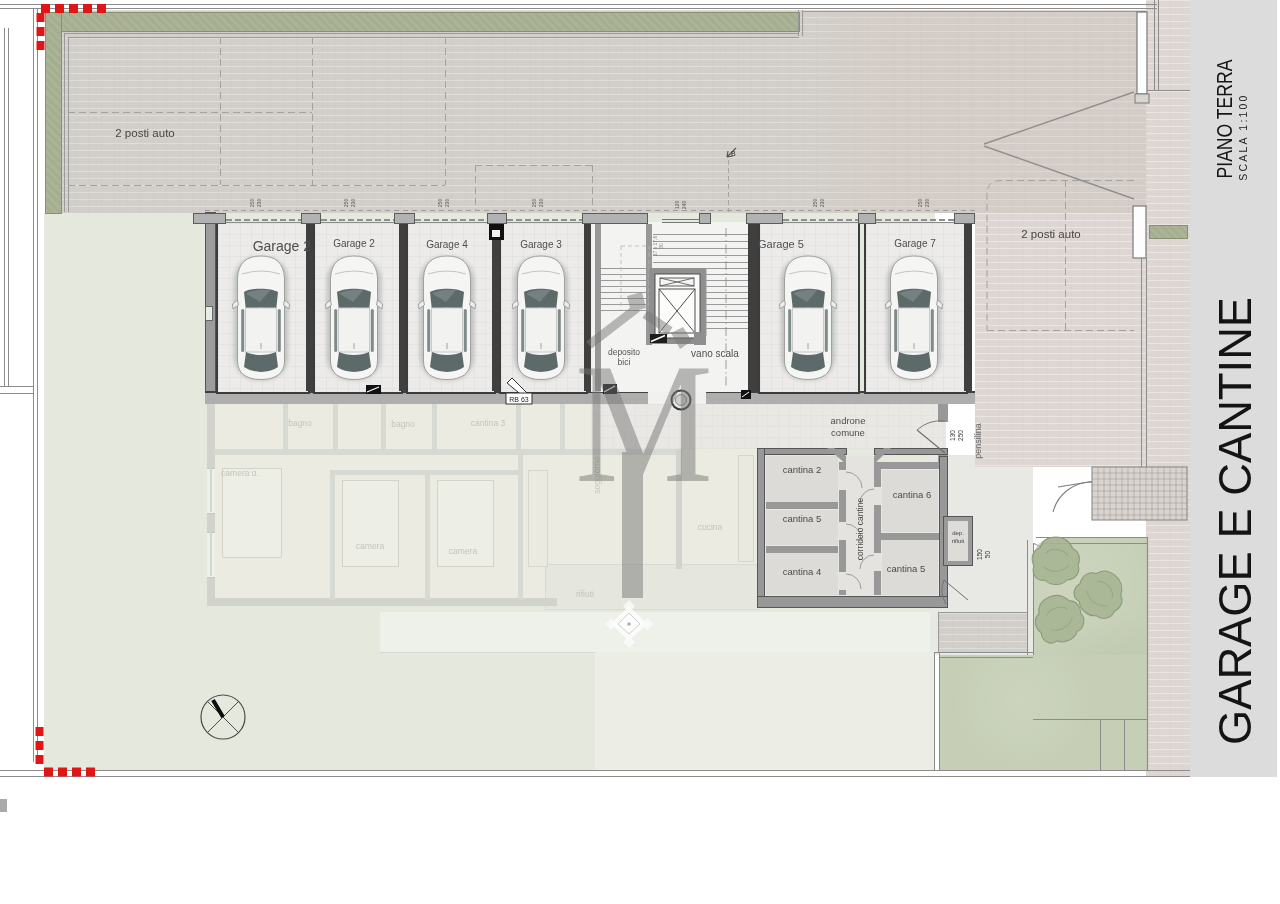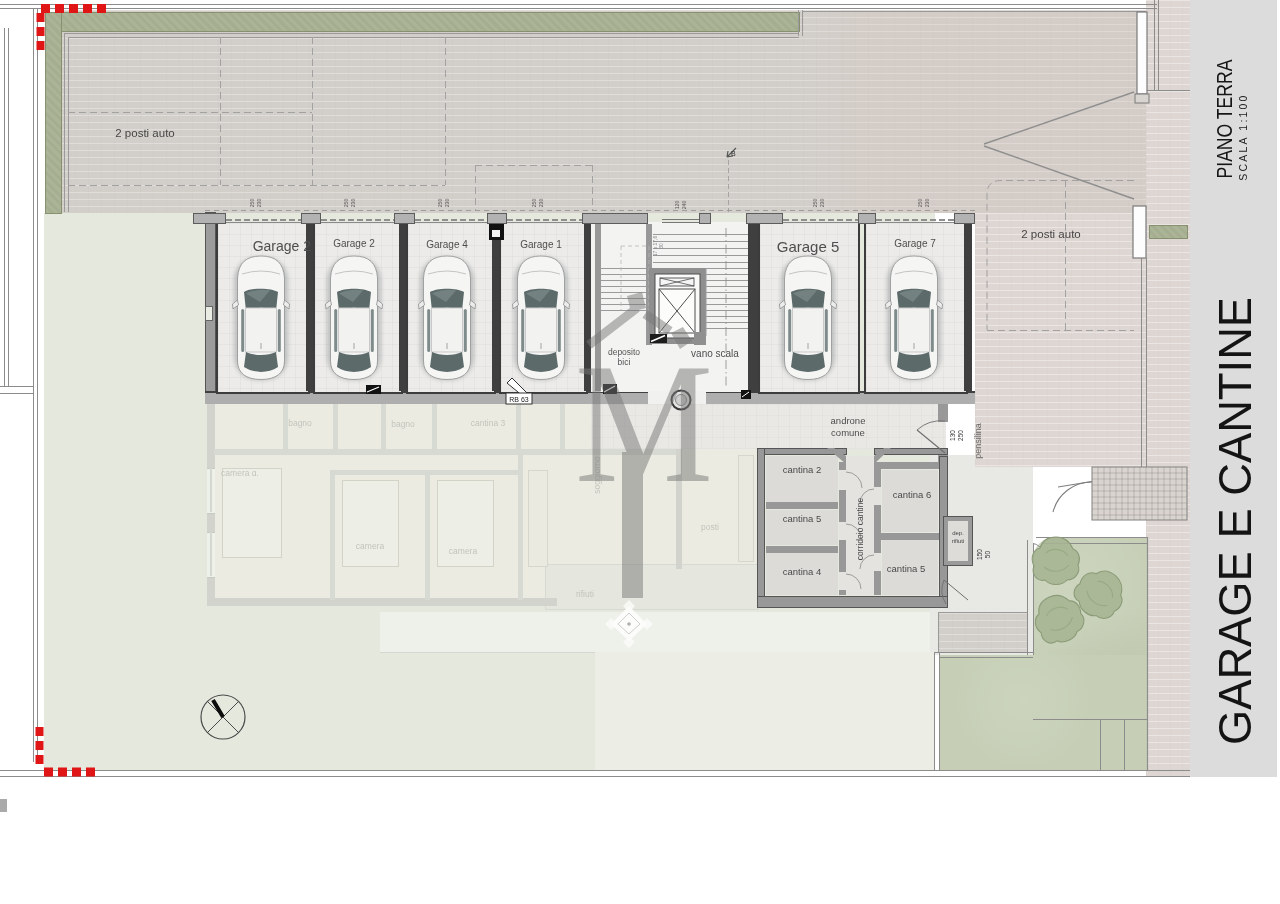--- a/index.html
+++ b/index.html
@@ -118,21 +118,21 @@
   <div class="lbl" style="left:358px;top:419px;width:90px;text-align:center;font-size:8.5px;color:#8a8a8a;">bagno</div>
 
   <div class="lbl" style="left:443px;top:418px;width:90px;text-align:center;font-size:8.5px;color:#8a8a8a;">cantina 3</div>
 
   <div class="lbl" style="left:195px;top:468px;width:90px;text-align:center;font-size:8.5px;color:#8a8a8a;">camera ɑ.</div>
 
   <div class="lbl" style="left:325px;top:541px;width:90px;text-align:center;font-size:8.5px;color:#8a8a8a;">camera</div>
 
   <div class="lbl" style="left:418px;top:546px;width:90px;text-align:center;font-size:8.5px;color:#8a8a8a;">camera</div>
 
-  <div class="lbl" style="left:665px;top:522px;width:90px;text-align:center;font-size:8.5px;color:#8a8a8a;">posti</div>
+  <div class="lbl" style="left:665px;top:522px;width:90px;text-align:center;font-size:8.5px;color:#8a8a8a;">cucina</div>
 
   <div class="lbl" style="left:552px;top:470px;width:90px;text-align:center;font-size:8.5px;color:#8a8a8a;transform:rotate(-90deg);">soggiorno</div>
 
   <div class="lbl" style="left:540px;top:589px;width:90px;text-align:center;font-size:8.5px;color:#8a8a8a;">rifiuti</div>
 </div>
 
 <div class="abs" style="left:205px;top:212px;width:11px;height:192px;background:#9c9c9c;border:1px solid #555;box-sizing:border-box;"></div>
 
 <div class="abs" style="left:205px;top:306px;width:8px;height:15px;background:#e9ece3;border:1px solid #666;box-sizing:border-box;"></div>
 
@@ -480,23 +480,23 @@
 <div class="lbl" style="left:95px;top:127px;width:100px;text-align:center;font-size:11.5px;color:#454545;">2 posti auto</div>
 
 <div class="lbl" style="left:1001px;top:228px;width:100px;text-align:center;font-size:11.5px;color:#454545;">2 posti auto</div>
 
 <div class="lbl" style="left:211px;top:238px;width:100px;text-align:right;font-size:14px;color:#4e4e4e;">Garage 2</div>
 
 <div class="lbl" style="left:304px;top:238px;width:100px;text-align:center;font-size:10px;color:#4e4e4e;">Garage 2</div>
 
 <div class="lbl" style="left:397px;top:239px;width:100px;text-align:center;font-size:10px;color:#4e4e4e;">Garage 4</div>
 
-<div class="lbl" style="left:491px;top:239px;width:100px;text-align:center;font-size:10px;color:#4e4e4e;">Garage 1</div>
-
-<div class="lbl" style="left:758px;top:238px;width:100px;text-align:center;font-size:15px;color:#4e4e4e;">Garage 5</div>
+<div class="lbl" style="left:491px;top:239px;width:100px;text-align:center;font-size:10px;color:#4e4e4e;">Garage 3</div>
+
+<div class="lbl" style="left:758px;top:238px;width:100px;font-size:11px;color:#4e4e4e;">Garage 5</div>
 
 <div class="lbl" style="left:865px;top:238px;width:100px;text-align:center;font-size:10px;color:#4e4e4e;">Garage 7</div>
 
 <div class="lbl" style="left:584px;top:347px;width:80px;text-align:center;font-size:8.5px;line-height:10px;color:#555;">deposito<br>bici</div>
 
 <div class="lbl" style="left:675px;top:348px;width:80px;text-align:center;font-size:10px;color:#4e4e4e;">vano scala</div>
 
 <div class="lbl" style="left:808px;top:415px;width:80px;text-align:center;font-size:9.5px;line-height:12px;color:#4e4e4e;">androne<br>comune</div>
 
 <div class="lbl" style="left:762px;top:464px;width:80px;text-align:center;font-size:9.5px;color:#4a4a4a;">cantina 2</div>

